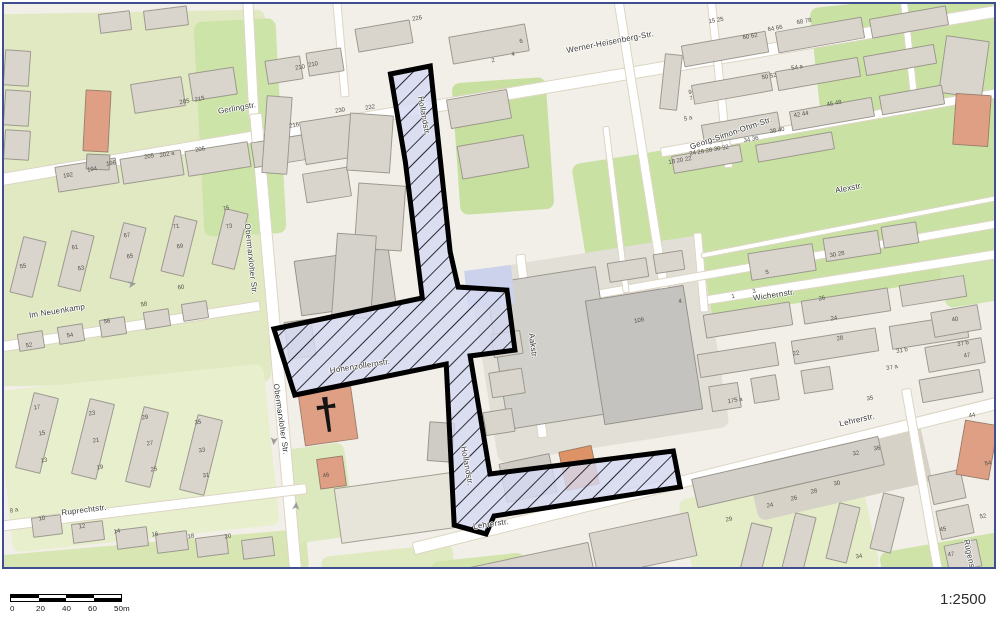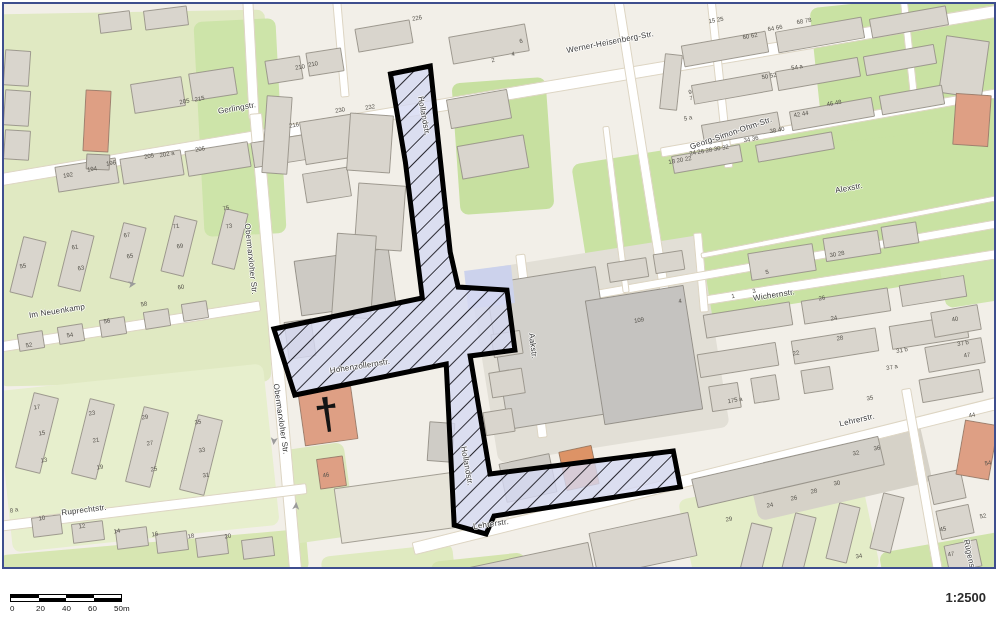--- a/index.html
+++ b/index.html
@@ -13,21 +13,21 @@
   .lbl{font-size:8px;color:#3a3a3a;white-space:nowrap;letter-spacing:.2px;
        text-shadow:-1px 0 rgba(255,255,255,.9),1px 0 rgba(255,255,255,.9),
                    0 -1px rgba(255,255,255,.9),0 1px rgba(255,255,255,.9);}
   .num{font-size:6px;color:#56534c;white-space:nowrap;}
   .arw{font-size:11px;color:#9b9b9b;line-height:1;}
   .cross{font-size:44px;font-weight:bold;color:#141414;line-height:1;}
   svg.hl{position:absolute;left:0;top:0;width:100%;height:100%;}
   
   .footer-center{position:absolute;left:50%;top:584px;transform:translateX(-50%);
        text-align:center;font-size:9px;color:#3c3c3c;line-height:11.5px;}
-  .ratio{position:absolute;right:14px;top:590px;font-size:13px;color:#2b2b2b;font-weight:bold;}
+  .ratio{position:absolute;right:14px;top:590px;font-size:15px;color:#2b2b2b;}
   .scalebar{position:absolute;left:10px;top:592px;width:150px;height:26px;}
   .sb-bar{position:absolute;left:0;top:2px;width:112px;height:8px;border:1px solid #000;
           display:flex;flex-wrap:wrap;box-sizing:border-box;background:#fff;}
   .sb-c{width:25%;height:50%;}
   .sb-b{background:#000;} .sb-w{background:#fff;}
   .sb-labels{position:absolute;left:0;top:12px;width:100%;height:12px;font-size:8px;color:#111;}
   .sb-labels span{position:absolute;top:0;}
 </style>
 </head>
 <body>

